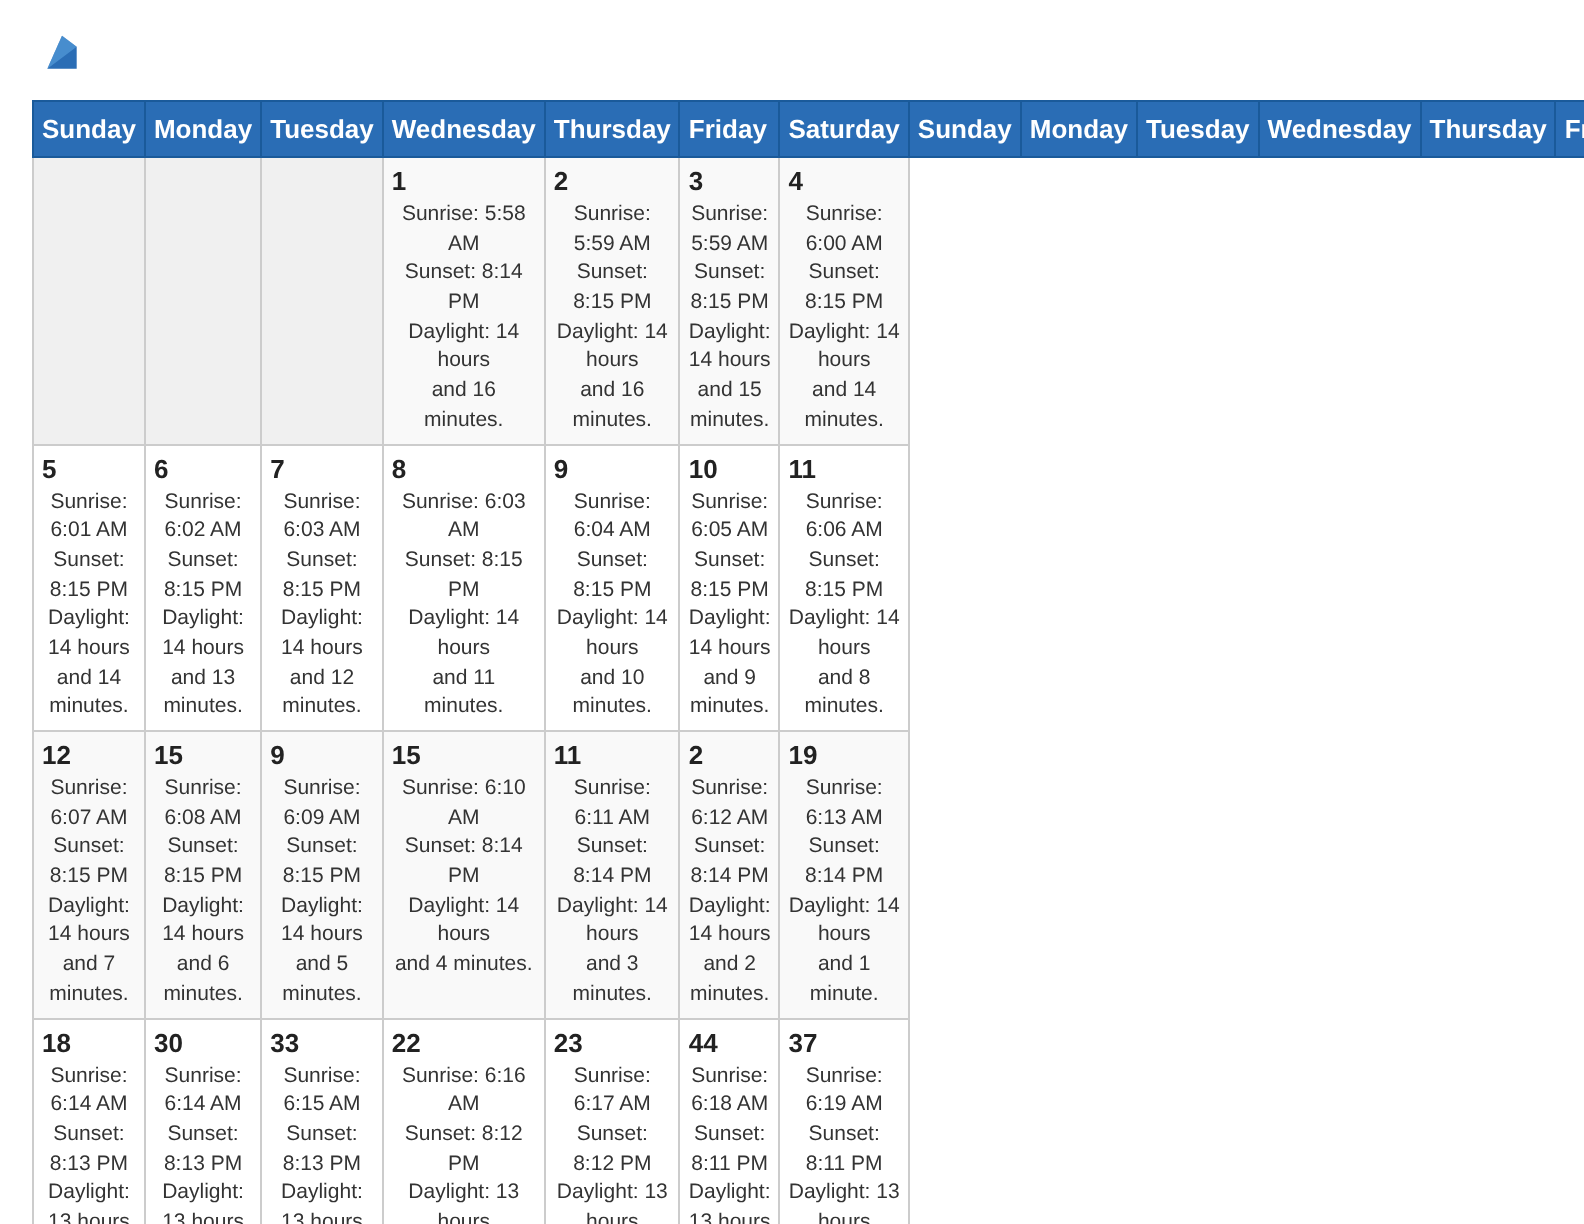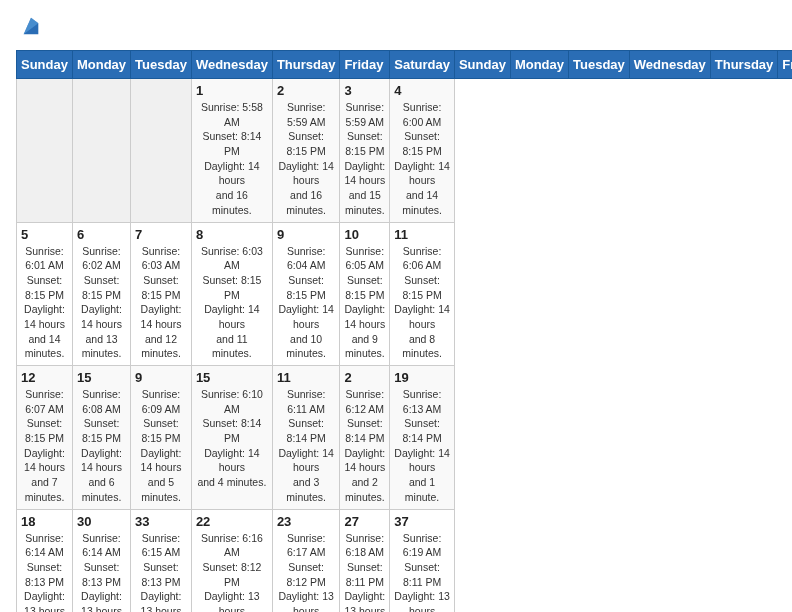--- a/index.html
+++ b/index.html
@@ -229,21 +229,21 @@
         </td>
         <td>
           <div class="day-number">22</div>
           <div class="day-info">Sunrise: 6:16 AM<br>Sunset: 8:12 PM<br>Daylight: 13 hours<br>and 55 minutes.</div>
         </td>
         <td>
           <div class="day-number">23</div>
           <div class="day-info">Sunrise: 6:17 AM<br>Sunset: 8:12 PM<br>Daylight: 13 hours<br>and 54 minutes.</div>
         </td>
         <td>
-          <div class="day-number">27</div>
+          <div class="day-number">44</div>
           <div class="day-info">Sunrise: 6:18 AM<br>Sunset: 8:11 PM<br>Daylight: 13 hours<br>and 52 minutes.</div>
         </td>
         <td>
           <div class="day-number">37</div>
           <div class="day-info">Sunrise: 6:19 AM<br>Sunset: 8:11 PM<br>Daylight: 13 hours<br>and 51 minutes.</div>
         </td>
       </tr>
     </tbody>
 </table>
 

